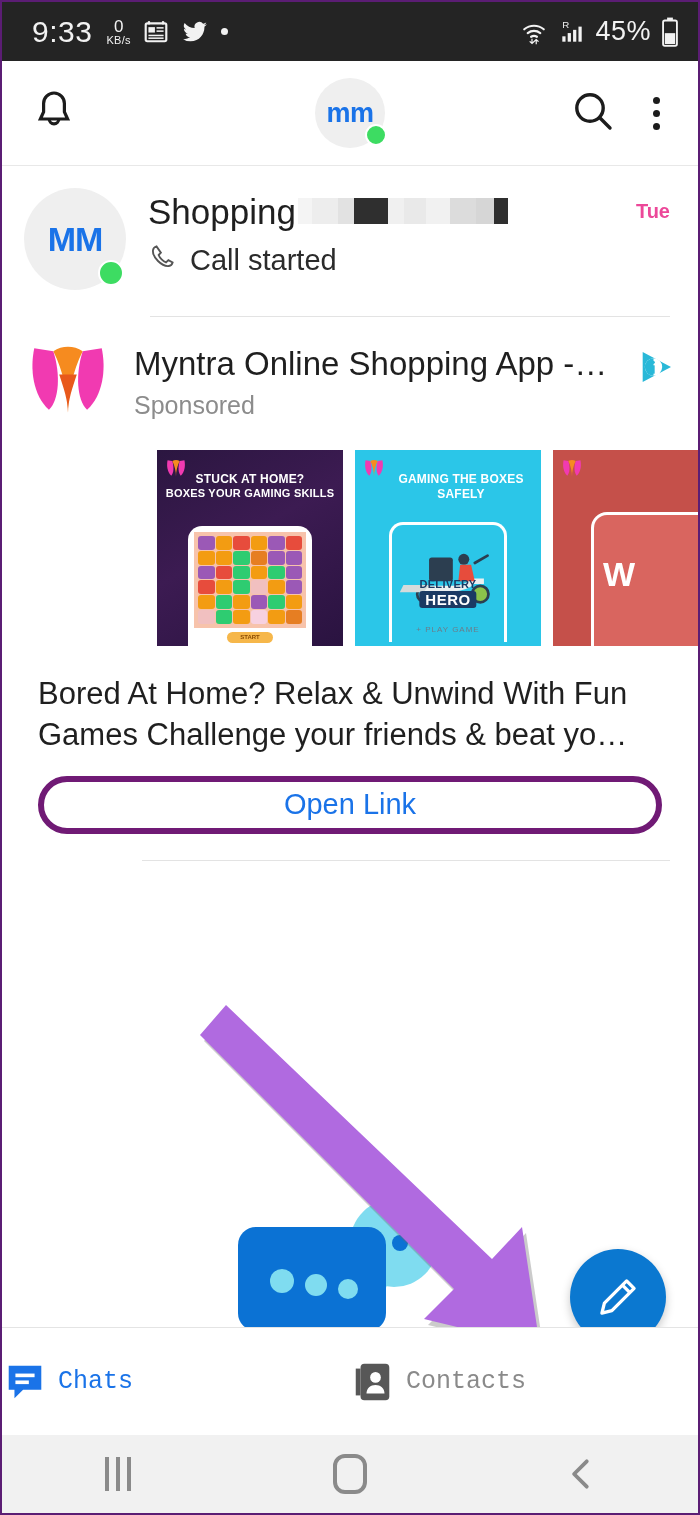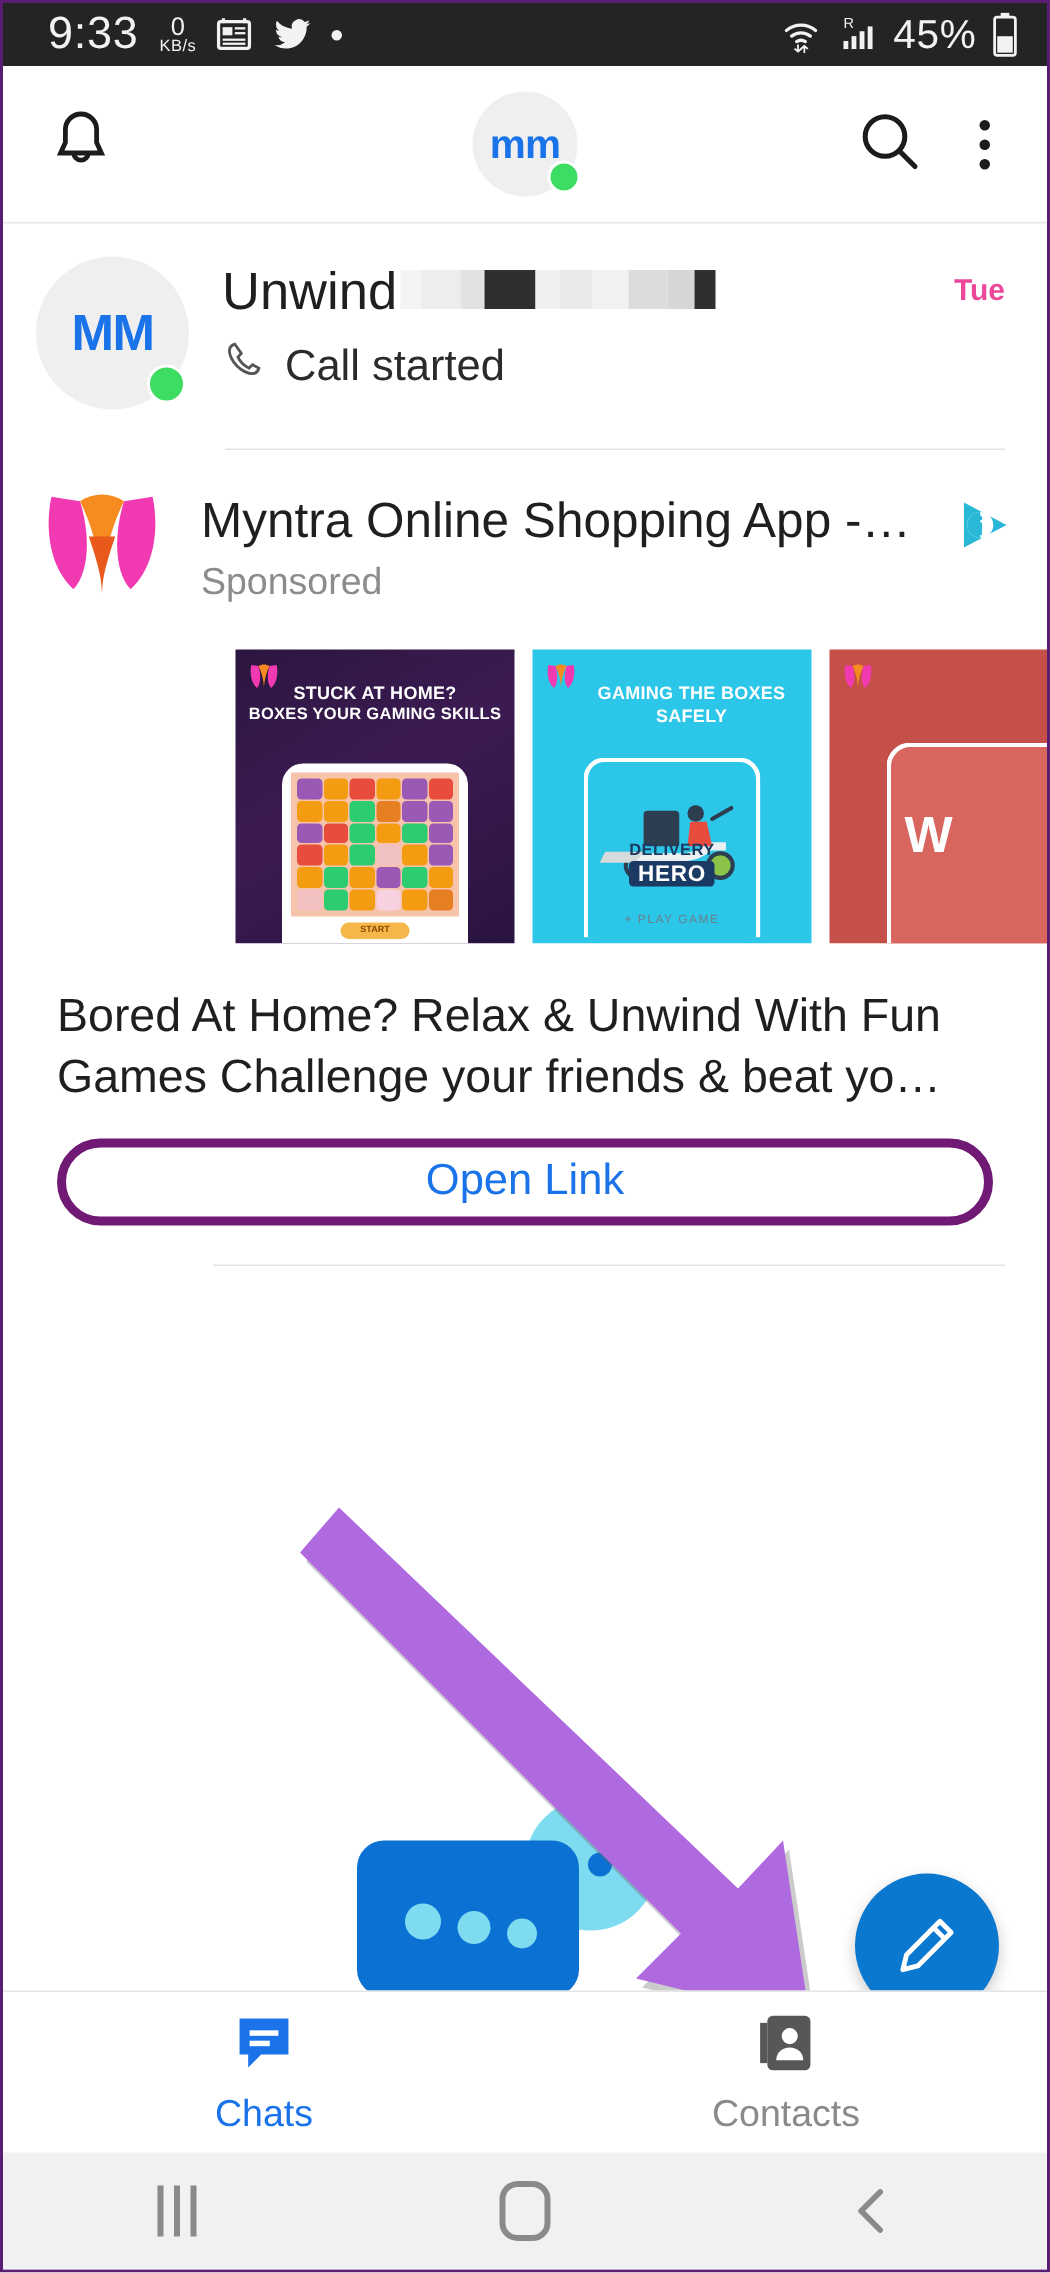--- a/index.html
+++ b/index.html
@@ -12,21 +12,21 @@
   .phone {
     position: relative;
     width: 700px; height: 1515px;
     background: #fff;
     border: 2px solid #5b1d74;
     overflow: hidden;
   }
 
   
   .statusbar {
-    height: 42px;
+    height: 59px;
     background: #242424;
     display: flex;
     align-items: center;
     justify-content: space-between;
     padding: 0 18px 0 30px;
     color: #f2f2f2;
   }
   .sb-left { display: flex; align-items: center; gap: 12px; }
   .sb-time { font-size: 30px; letter-spacing: .5px; }
   .sb-kbs { display: flex; flex-direction: column; align-items: center; line-height: 1; margin-left: 2px; }
@@ -164,21 +164,21 @@
     box-shadow: 0 4px 10px rgba(0,0,0,.22); cursor: pointer;
   }
   .arrow-annot { position: absolute; left: 190px; top: 995px; width: 400px; height: 370px; pointer-events: none; }
 
   
   .bottomnav {
     position: absolute; left: 0; right: 0; bottom: 78px;
     height: 108px; background: #fff; border-top: 1px solid #e4e4e4;
     display: flex; align-items: center;
   }
-  .navitem { flex: 1; display: flex; flex-direction: column; align-items: center; gap: 10px; cursor: pointer; }
+  .navitem { flex: 1; display: flex; flex-direction: row; align-items: center; gap: 10px; cursor: pointer; font-family: Liberation Mono, monospace; }
   .navitem .lbl { font-size: 25px; color: #8a8a8a; }
   .navitem.active .lbl { color: #1a73e8; }
 
   
   .androidnav {
     position: absolute; left: 0; right: 0; bottom: 0;
     height: 78px; background: #f1f1f1;
     display: flex; align-items: center;
   }
   .androidnav .an { flex: 1; display: flex; align-items: center; justify-content: center; cursor: pointer; }
@@ -278,21 +278,21 @@
   </div>
 
   <div class="chat-row">
     <div class="avatar-lg">
       <span class="initials">MM</span>
       <span class="presence"></span>
     </div>
     <div class="chat-body">
       <div class="chat-top">
         <div class="chat-name">
-          <span>Unwind</span>
+          <span>Shopping</span>
           <span class="redact">
             <span style="width:14px;background:#f4f4f4;"></span>
             <span style="width:26px;background:#ededed;"></span>
             <span style="width:16px;background:#e2e2e2;"></span>
             <span style="width:34px;background:#2f2f2f;"></span>
             <span style="width:16px;background:#f0f0f0;"></span>
             <span style="width:22px;background:#e9e9e9;"></span>
             <span style="width:24px;background:#f1f1f1;"></span>
             <span style="width:26px;background:#dcdcdc;"></span>
             <span style="width:18px;background:#d6d6d6;"></span>

